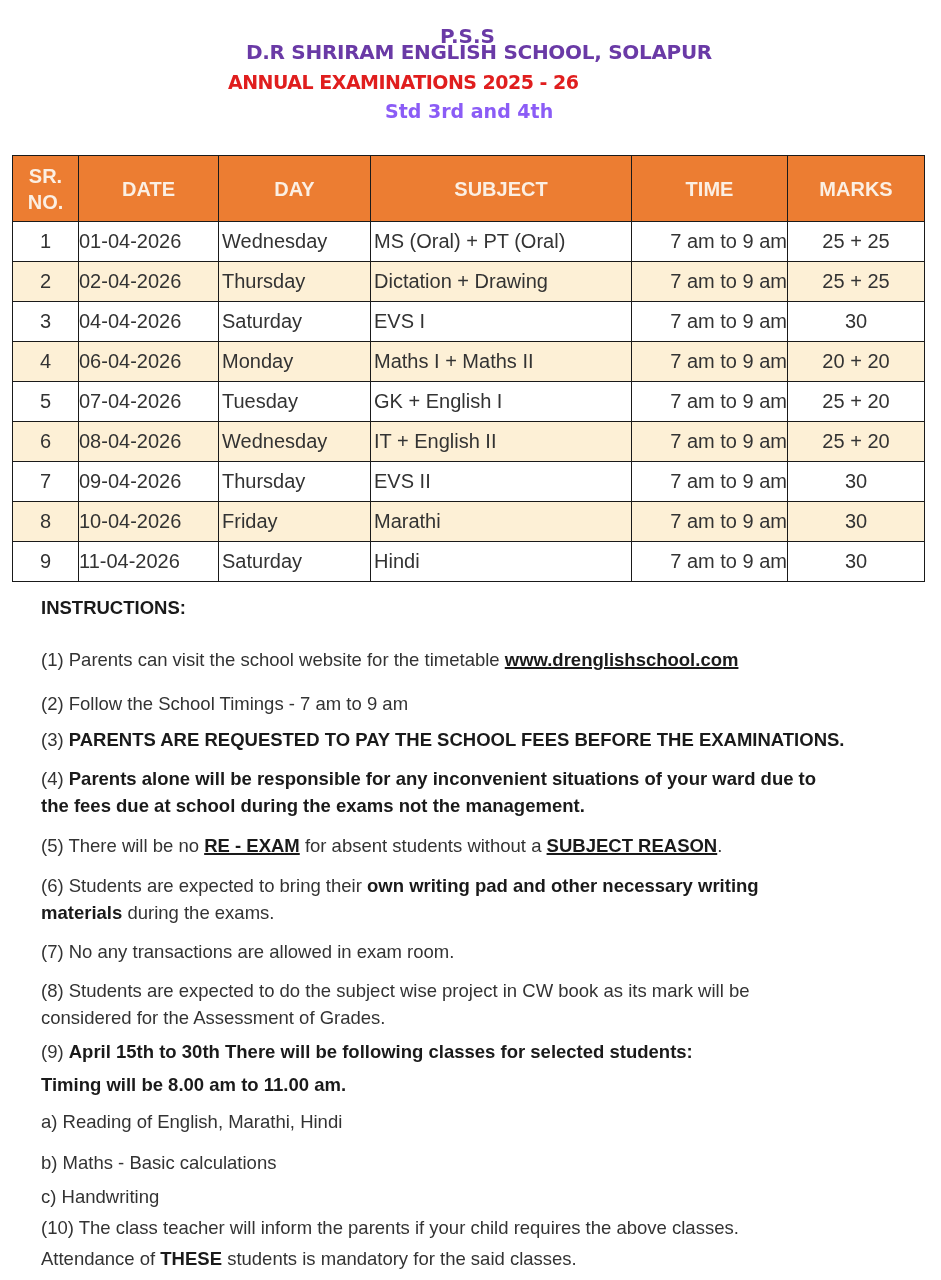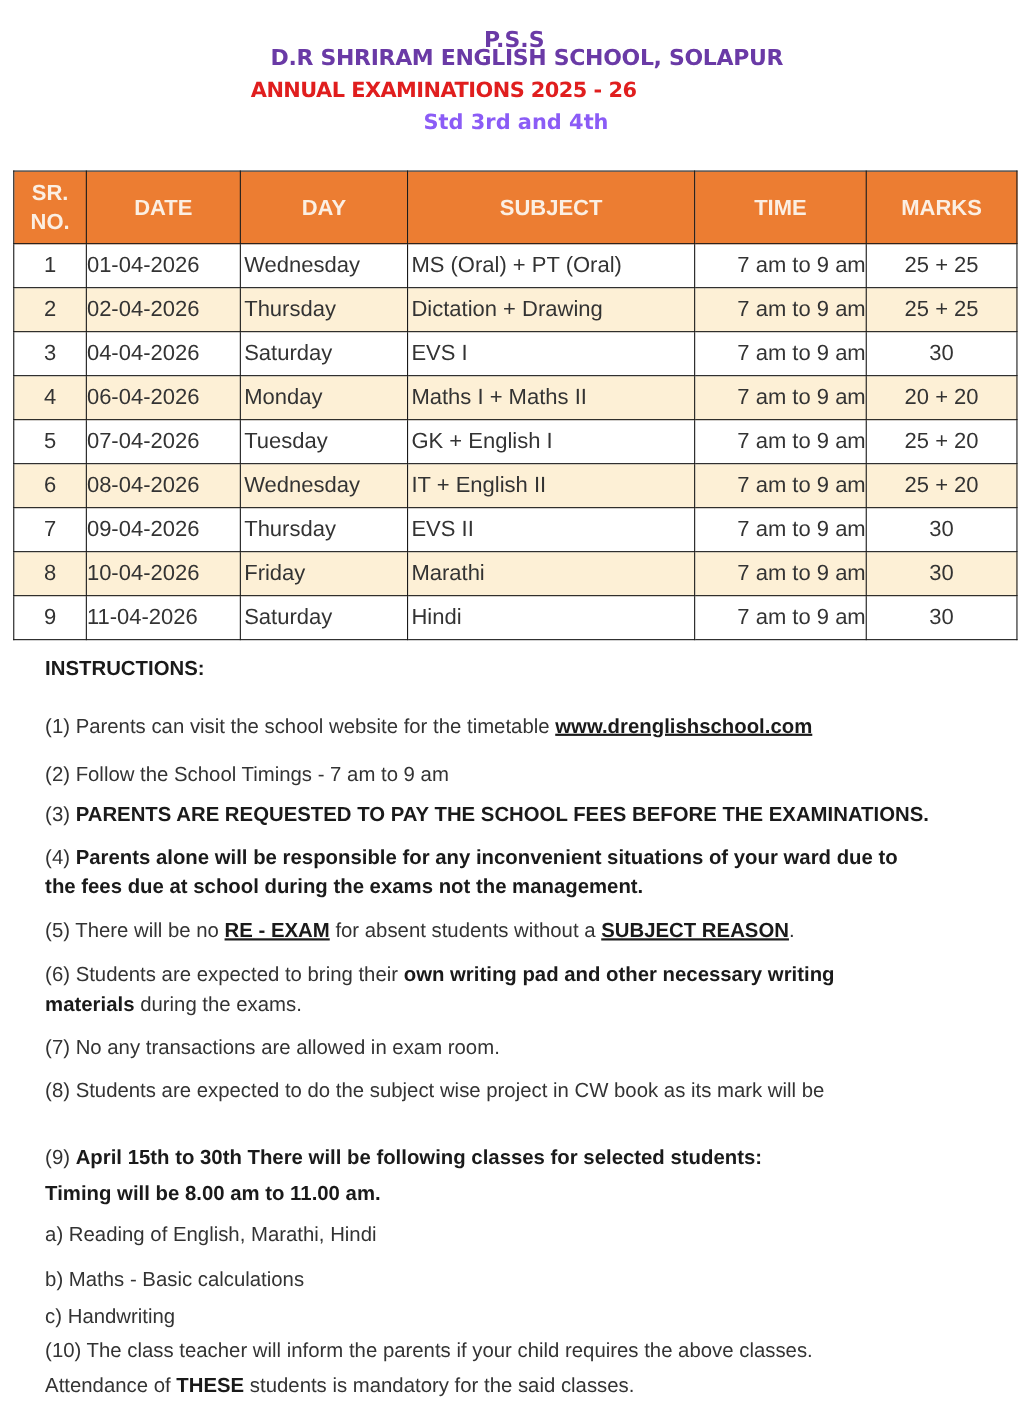--- a/index.html
+++ b/index.html
@@ -151,20 +151,21 @@
 
 <div class="instr" style="top:872px">
   <span>(6) Students are expected to bring their </span><b>own writing pad and other necessary writing</b><br>
   <b>materials</b><span> during the exams.</span>
 </div>
 
 <div class="instr" style="top:938px">(7) No any transactions are allowed in exam room.</div>
 
 <div class="instr" style="top:977px">
   <span>(8) Students are expected to do the subject wise project in CW book as its mark will be</span><br>
+  <span>considered for the Assessment of Grades.</span>
 </div>
 
 <div class="instr" style="top:1035px; line-height:33px">
   <span>(9) </span><b>April 15th to 30th There will be following classes for selected students:</b><br>
   <b>Timing will be 8.00 am to 11.00 am.</b>
 </div>
 
 <div class="instr" style="top:1108px">a) Reading of English, Marathi, Hindi</div>
 <div class="instr" style="top:1149px">b) Maths - Basic calculations</div>
 <div class="instr" style="top:1183px">c) Handwriting</div>

